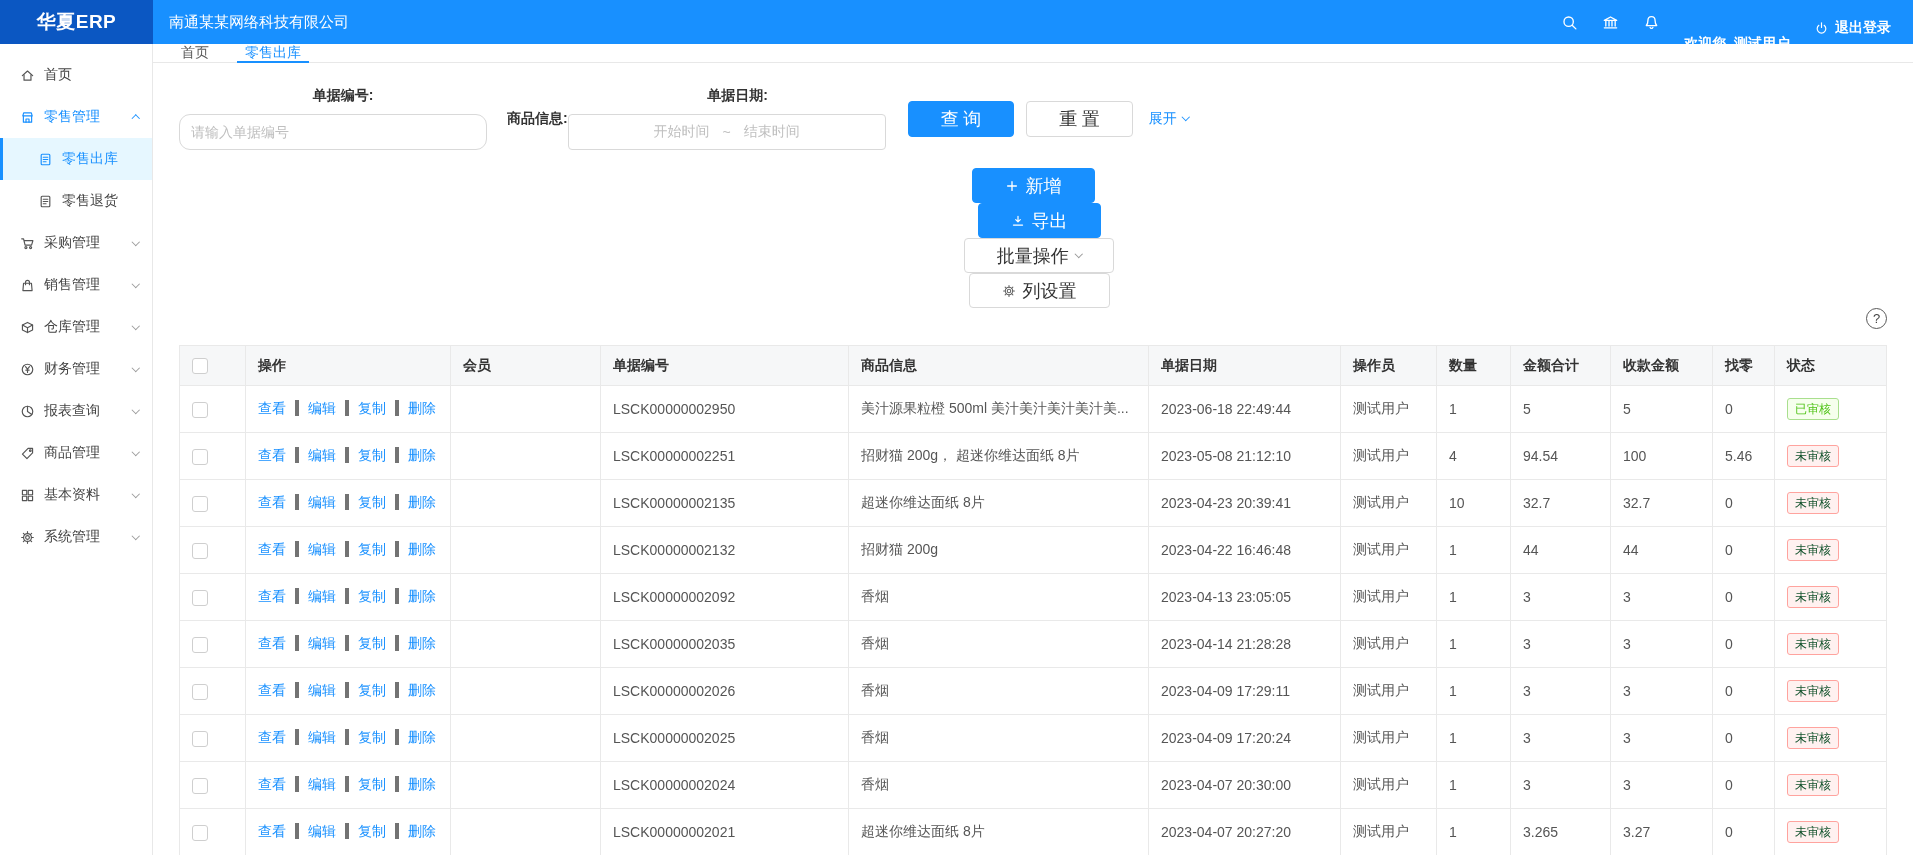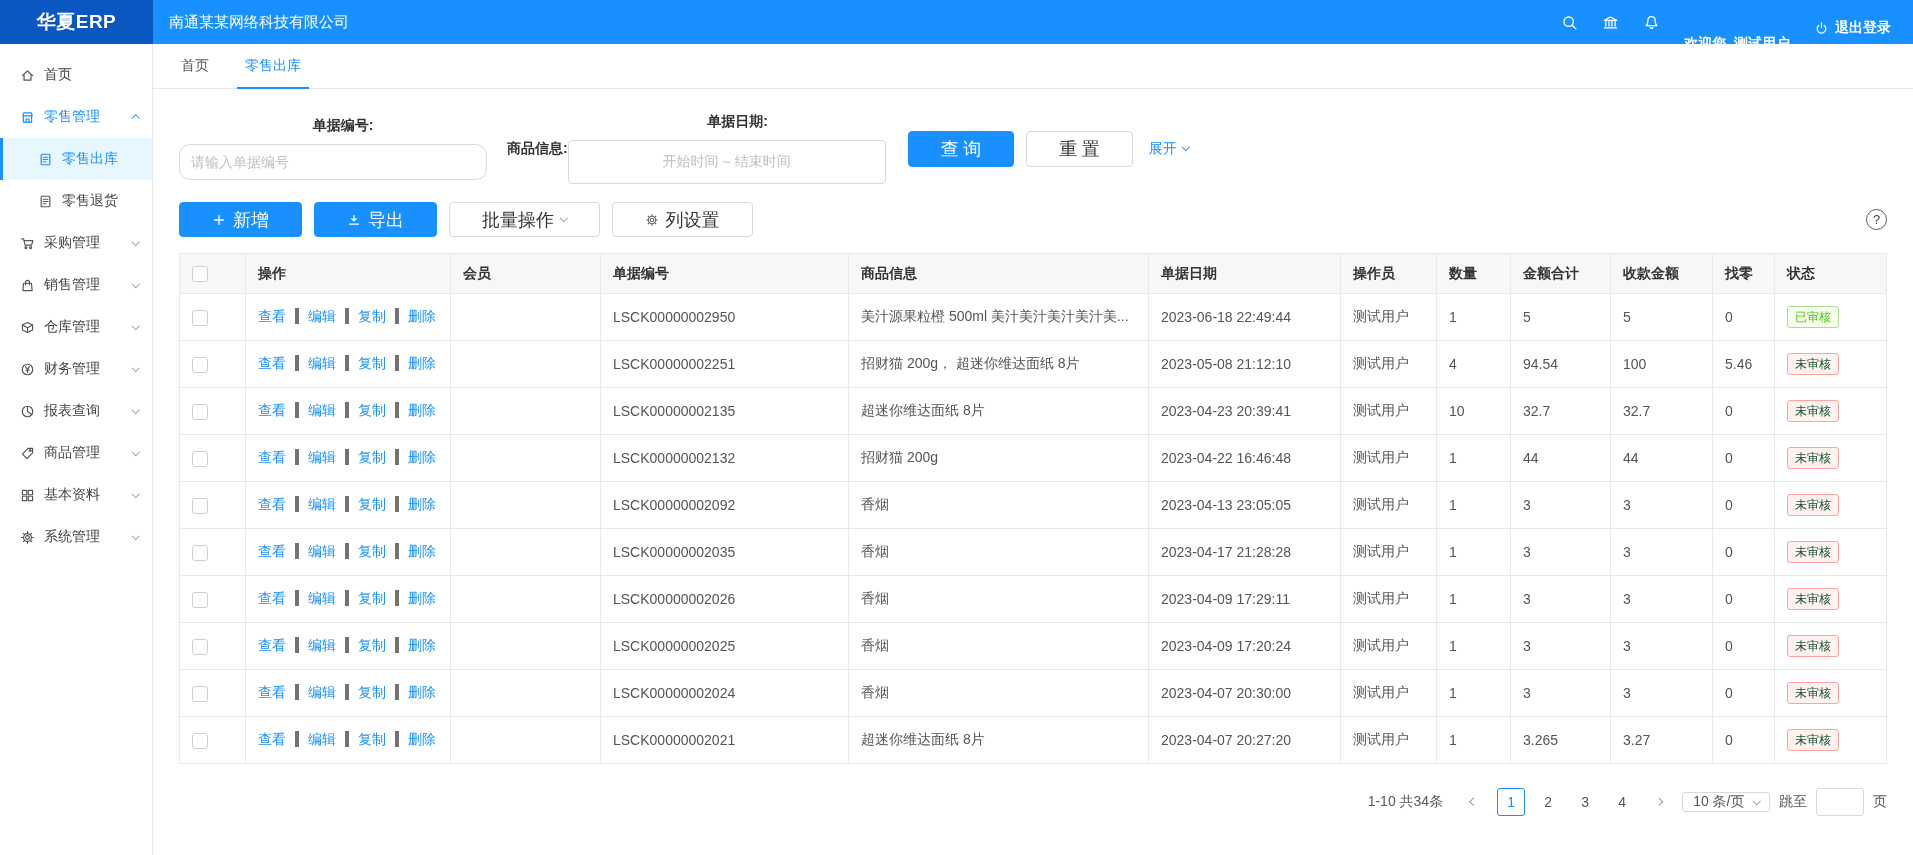--- a/index.html
+++ b/index.html
@@ -39,32 +39,32 @@
   .content{flex:1;padding:24px 26px 0;}
 
   
   .filter-row{display:flex;align-items:center;}
   .filter-item{display:flex;align-items:center;gap:9px;flex-direction:column;}
   .filter-item label{font-weight:bold;color:#333;white-space:nowrap;}
   .ipt{height:36px;border:1px solid #d9d9d9;border-radius:4px;padding:0 11px;font-size:14px;color:#333;outline:none;font-family:inherit;}
   .ipt::placeholder{color:#bfbfbf;}
   .w310{width:308px;margin-right:20px;border-radius:11px;}
   .w330{width:332px;margin-right:20px;}
-  .date-range{width:318px;height:44px;border:1px solid #d9d9d9;border-radius:4px;display:flex;align-items:center;
-              justify-content:center;gap:4px;color:#bfbfbf;cursor:pointer;margin-right:22px;}
+  .date-range{width:318px;height:36px;border:1px solid #d9d9d9;border-radius:4px;display:flex;align-items:center;
+              justify-content:center;gap:13px;color:#bfbfbf;cursor:pointer;margin-right:22px;}
   .btn{height:36px;padding:0 32px;border:1px solid #d9d9d9;border-radius:4px;background:#fff;font-size:18px;color:#333;
        cursor:pointer;display:inline-flex;align-items:center;gap:7px;font-family:Liberation Serif, serif;white-space:nowrap;}
   .btn.primary{background:#1890ff;border-color:#1890ff;color:#fff;}
   .btn + .btn{margin-left:12px;}
   .btn .bicon{width:14px;height:14px;display:inline-flex;}
   .btn .bicon svg{width:100%;height:100%;}
   .expand-link{color:#1890ff;display:inline-flex;align-items:center;gap:6px;cursor:pointer;margin-left:16px;text-decoration:none;}
 
   
-  .toolbar-row{display:flex;align-items:center;margin-top:18px;}
+  .toolbar-row{display:flex;align-items:center;margin-top:18px;flex-direction:column;}
   .toolbar-row .btn{height:35px;}
   .help{margin-left:auto;width:21px;height:21px;border:1.5px solid #595959;border-radius:50%;display:flex;align-items:center;
         justify-content:center;font-size:13px;color:#444;cursor:pointer;}
 
   
   .grid{width:100%;border-collapse:collapse;table-layout:fixed;margin-top:16px;font-size:14px;}
   .grid th,.grid td{border:1px solid #e9e9e9;padding:0 12px;text-align:left;white-space:nowrap;overflow:hidden;}
   .grid th{height:40px;background:#f6f7f8;color:#333;font-weight:bold;}
   .grid td{height:47px;color:#555;}
   .c-check{text-align:center;}
@@ -455,21 +455,21 @@
             <tr>
             <td class="c-check"><span class="cb"></span></td>
             <td class="c-ops"><span class="ops">
               <a>查看</a><a>编辑</a><a>复制</a><a>删除</a>
             </span></td>
             <td></td>
             <td>LSCK00000002035</td>
             <td>
                 <span class="ellip">香烟</span>
               </td>
-            <td>2023-04-17 21:28:28</td>
+            <td>2023-04-14 21:28:28</td>
             <td>测试用户</td>
             <td>1</td>
             <td>3</td>
             <td>3</td>
             <td>0</td>
             <td class="c-status"><span class="badge bad">未审核</span></td>
           </tr>
             <tr>
             <td class="c-check"><span class="cb"></span></td>
             <td class="c-ops"><span class="ops">

